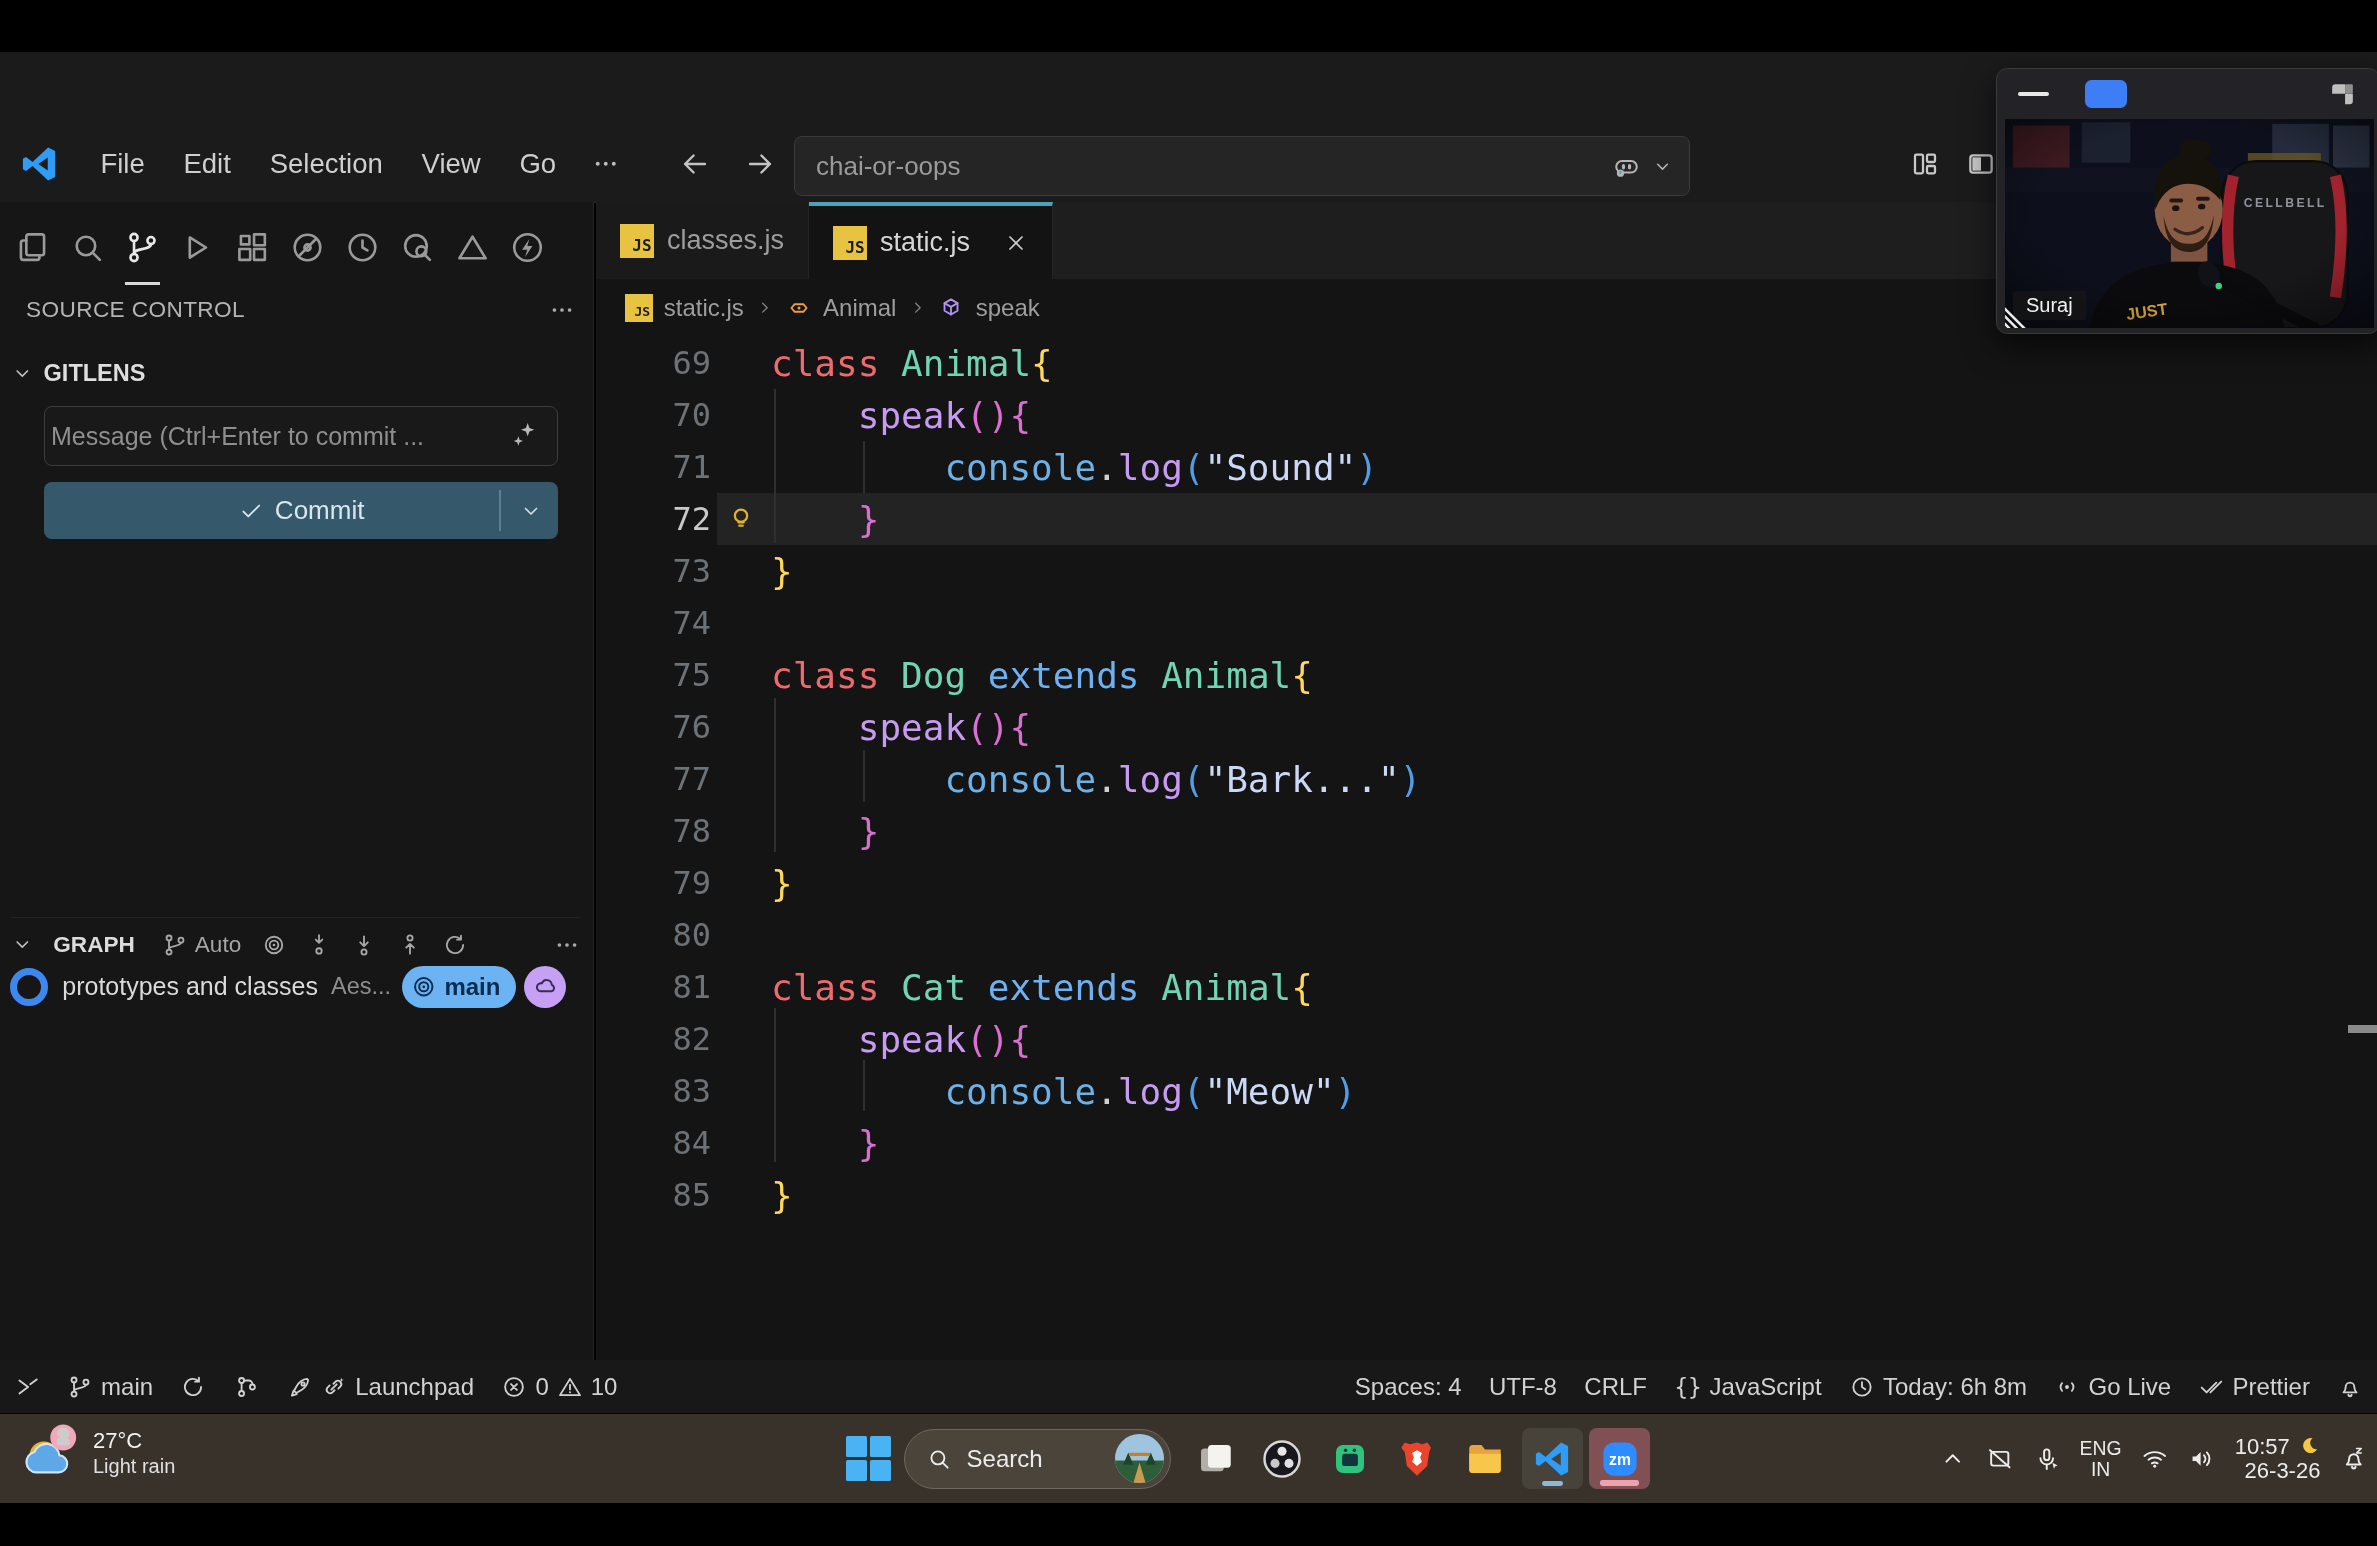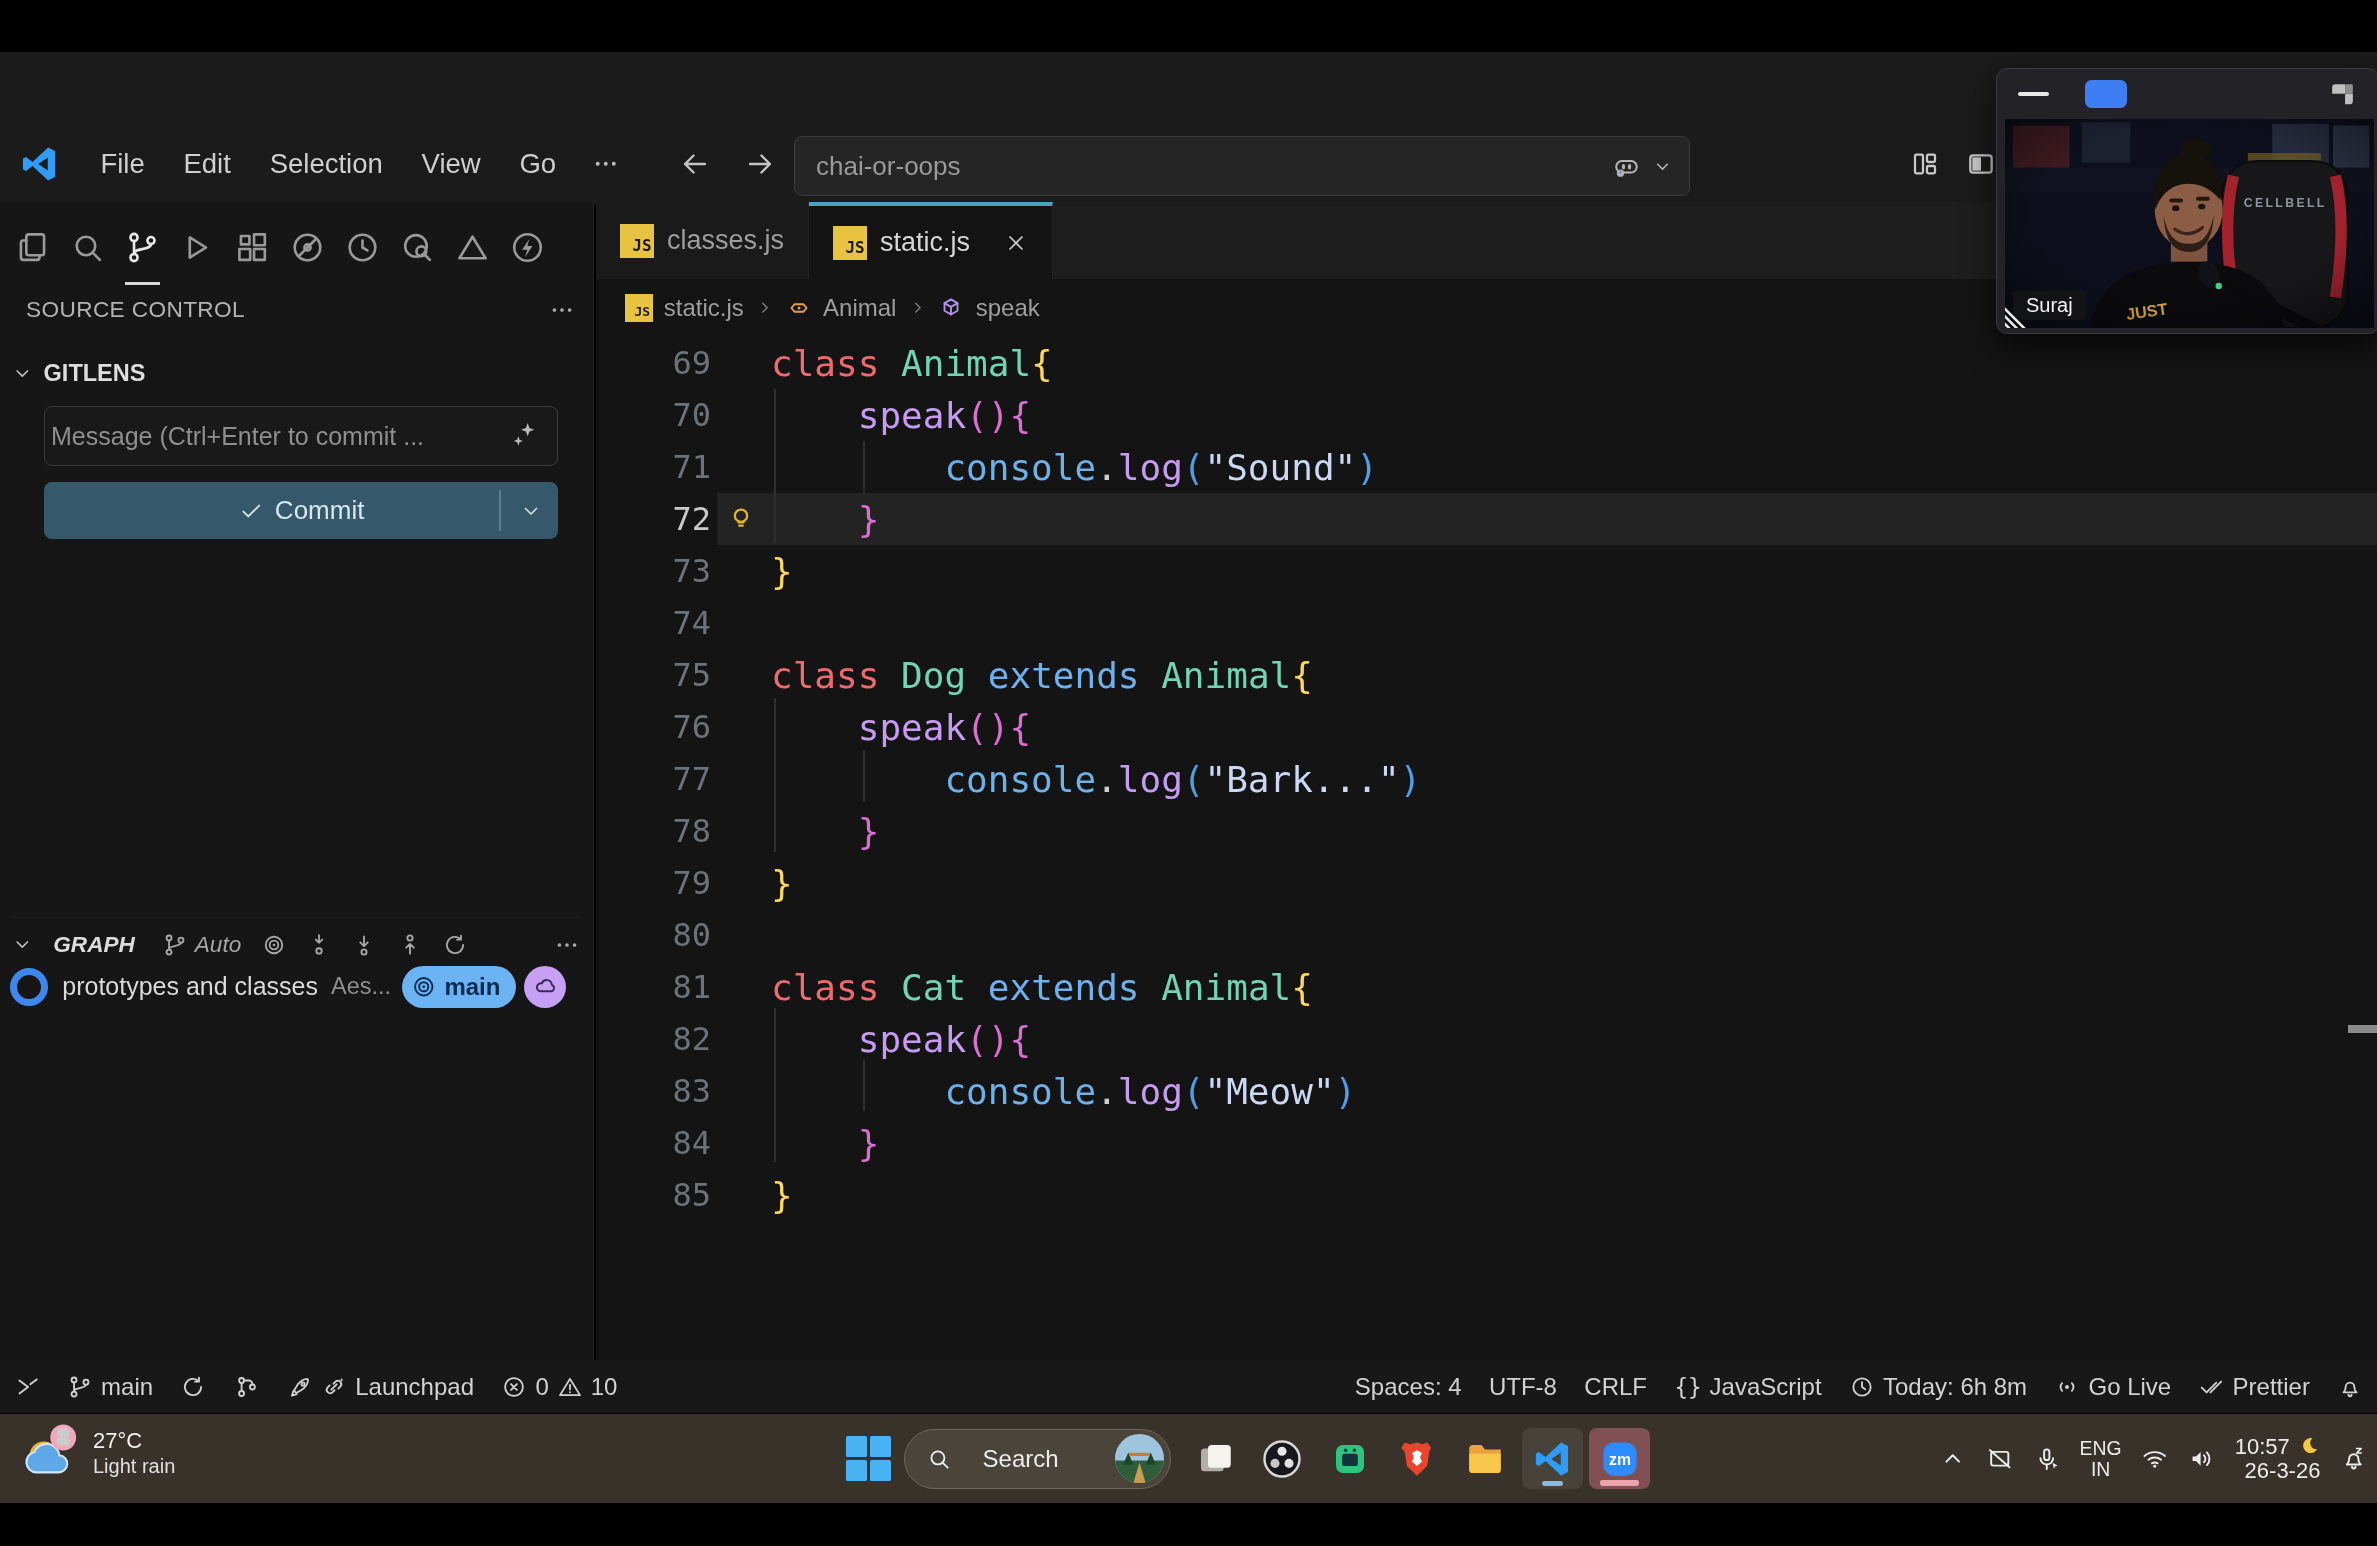--- a/index.html
+++ b/index.html
@@ -44,21 +44,21 @@
              background:#191919;border:1.6px solid #3d3d3d;border-radius:8px;color:#9d9d9d;
              font-size:25px;padding:0 52px 0 6px;font-family:"Liberation Sans",sans-serif;outline:none;}
   #msg-input::placeholder{color:#8f8f8f;}
   #msg-sparkle{position:absolute;top:217px;left:509px;font-size:32px;color:#b9b9b9;}
   #commit-btn{position:absolute;top:280px;left:44px;width:514px;height:57px;border-radius:8px;
               background:#35596b;display:flex;align-items:center;justify-content:center;gap:11.3px;
               font-size:26px;color:#d8e6ed;}
   #commit-btn .cdiv{position:absolute;right:57px;top:8px;bottom:8px;width:1.6px;background:#5c7f91;}
   #commit-btn .chev{position:absolute;right:14.6px;font-size:24px;color:#cfdde4;}
   #graph-header{position:absolute;top:715px;left:11.3px;right:13px;height:40px;display:flex;
-                align-items:center;gap:19.4px;border-top:1.6px solid #222222;padding-top:6.5px;font-style:italic;}
+                align-items:center;gap:19.4px;border-top:1.6px solid #222222;padding-top:6.5px;}
   #graph-header .chv{font-size:22.6px;color:#c0c0c0;}
   #graph-header .t{font-size:22.6px;font-weight:bold;color:#dcdcdc;margin-right:8px;}
   #graph-header .auto{display:flex;align-items:center;gap:6.5px;color:#a5a5a5;font-size:22.6px;}
   #graph-header .gi{font-size:26px;color:#a8a8a8;}
   #graph-header .more{margin-left:auto;font-size:26px;color:#a8a8a8;}
   #graph-row{position:absolute;top:762px;left:0;right:6.5px;height:45px;display:flex;align-items:center;
              padding-left:9.7px;}
   #graph-row .ring{width:24px;height:24px;border:7.3px solid #3d87ee;border-radius:50%;flex:none;margin-right:14.6px;}
   #graph-row .msg{font-size:25px;color:#dadada;white-space:nowrap;}
   #graph-row .author{font-size:23.5px;color:#8e8e8e;margin-left:13px;white-space:nowrap;}
@@ -112,21 +112,21 @@
   #weather{position:absolute;left:18px;top:8px;display:flex;align-items:center;gap:13px;}
   #weather .wtxt{display:flex;flex-direction:column;gap:1.6px;}
   #weather .temp{font-size:22px;color:#f2f2f2;}
   #weather .desc{font-size:20px;color:#e0e0e0;}
   #tb-center{position:absolute;left:846px;top:0;height:89px;display:flex;align-items:center;gap:13px;}
   #start-btn{width:45px;height:45px;display:grid;grid-template-columns:21px 21px;grid-template-rows:21px 21px;gap:3.2px;}
   #start-btn span{background:#4ab3f4;border-radius:1.6px;}
   #search-pill{width:267px;height:60px;border-radius:30px;background:#4a443b;border:1.6px solid #6e685e;
                display:flex;align-items:center;gap:14.6px;padding:0 6.5px 0 21px;box-sizing:border-box;}
   #search-pill .icon{font-size:26px;color:#ececec;}
-  #search-pill .t{font-size:24px;color:#ececec;flex:1;margin-left:16px;}
+  #search-pill .t{font-size:24px;color:#ececec;flex:1;}
   #search-pill .simg{width:49px;height:49px;border-radius:50%;overflow:hidden;flex:none;}
   .app{width:61px;height:61px;border-radius:8px;display:flex;align-items:center;justify-content:center;position:relative;}
   .app.active-vs{background:rgba(255,255,255,.08);}
   .app.active-vs:after{content:"";position:absolute;bottom:3.2px;left:20px;width:21px;height:4.9px;border-radius:2.4px;background:#8fb8d8;}
   .app.active-zm{background:rgba(190,105,118,.55);}
   .app.active-zm:after{content:"";position:absolute;bottom:3.2px;left:11.3px;width:39px;height:5.7px;border-radius:2.4px;background:#eba3ac;}
   #tray{position:absolute;right:9.7px;top:0;height:89px;display:flex;align-items:center;gap:19.4px;color:#ececec;}
   #tray .icon{font-size:27.5px;}
   #lang{display:flex;flex-direction:column;align-items:center;font-size:19.4px;line-height:21px;}
   #clock{display:flex;flex-direction:column;align-items:flex-end;font-size:22px;line-height:24px;}

